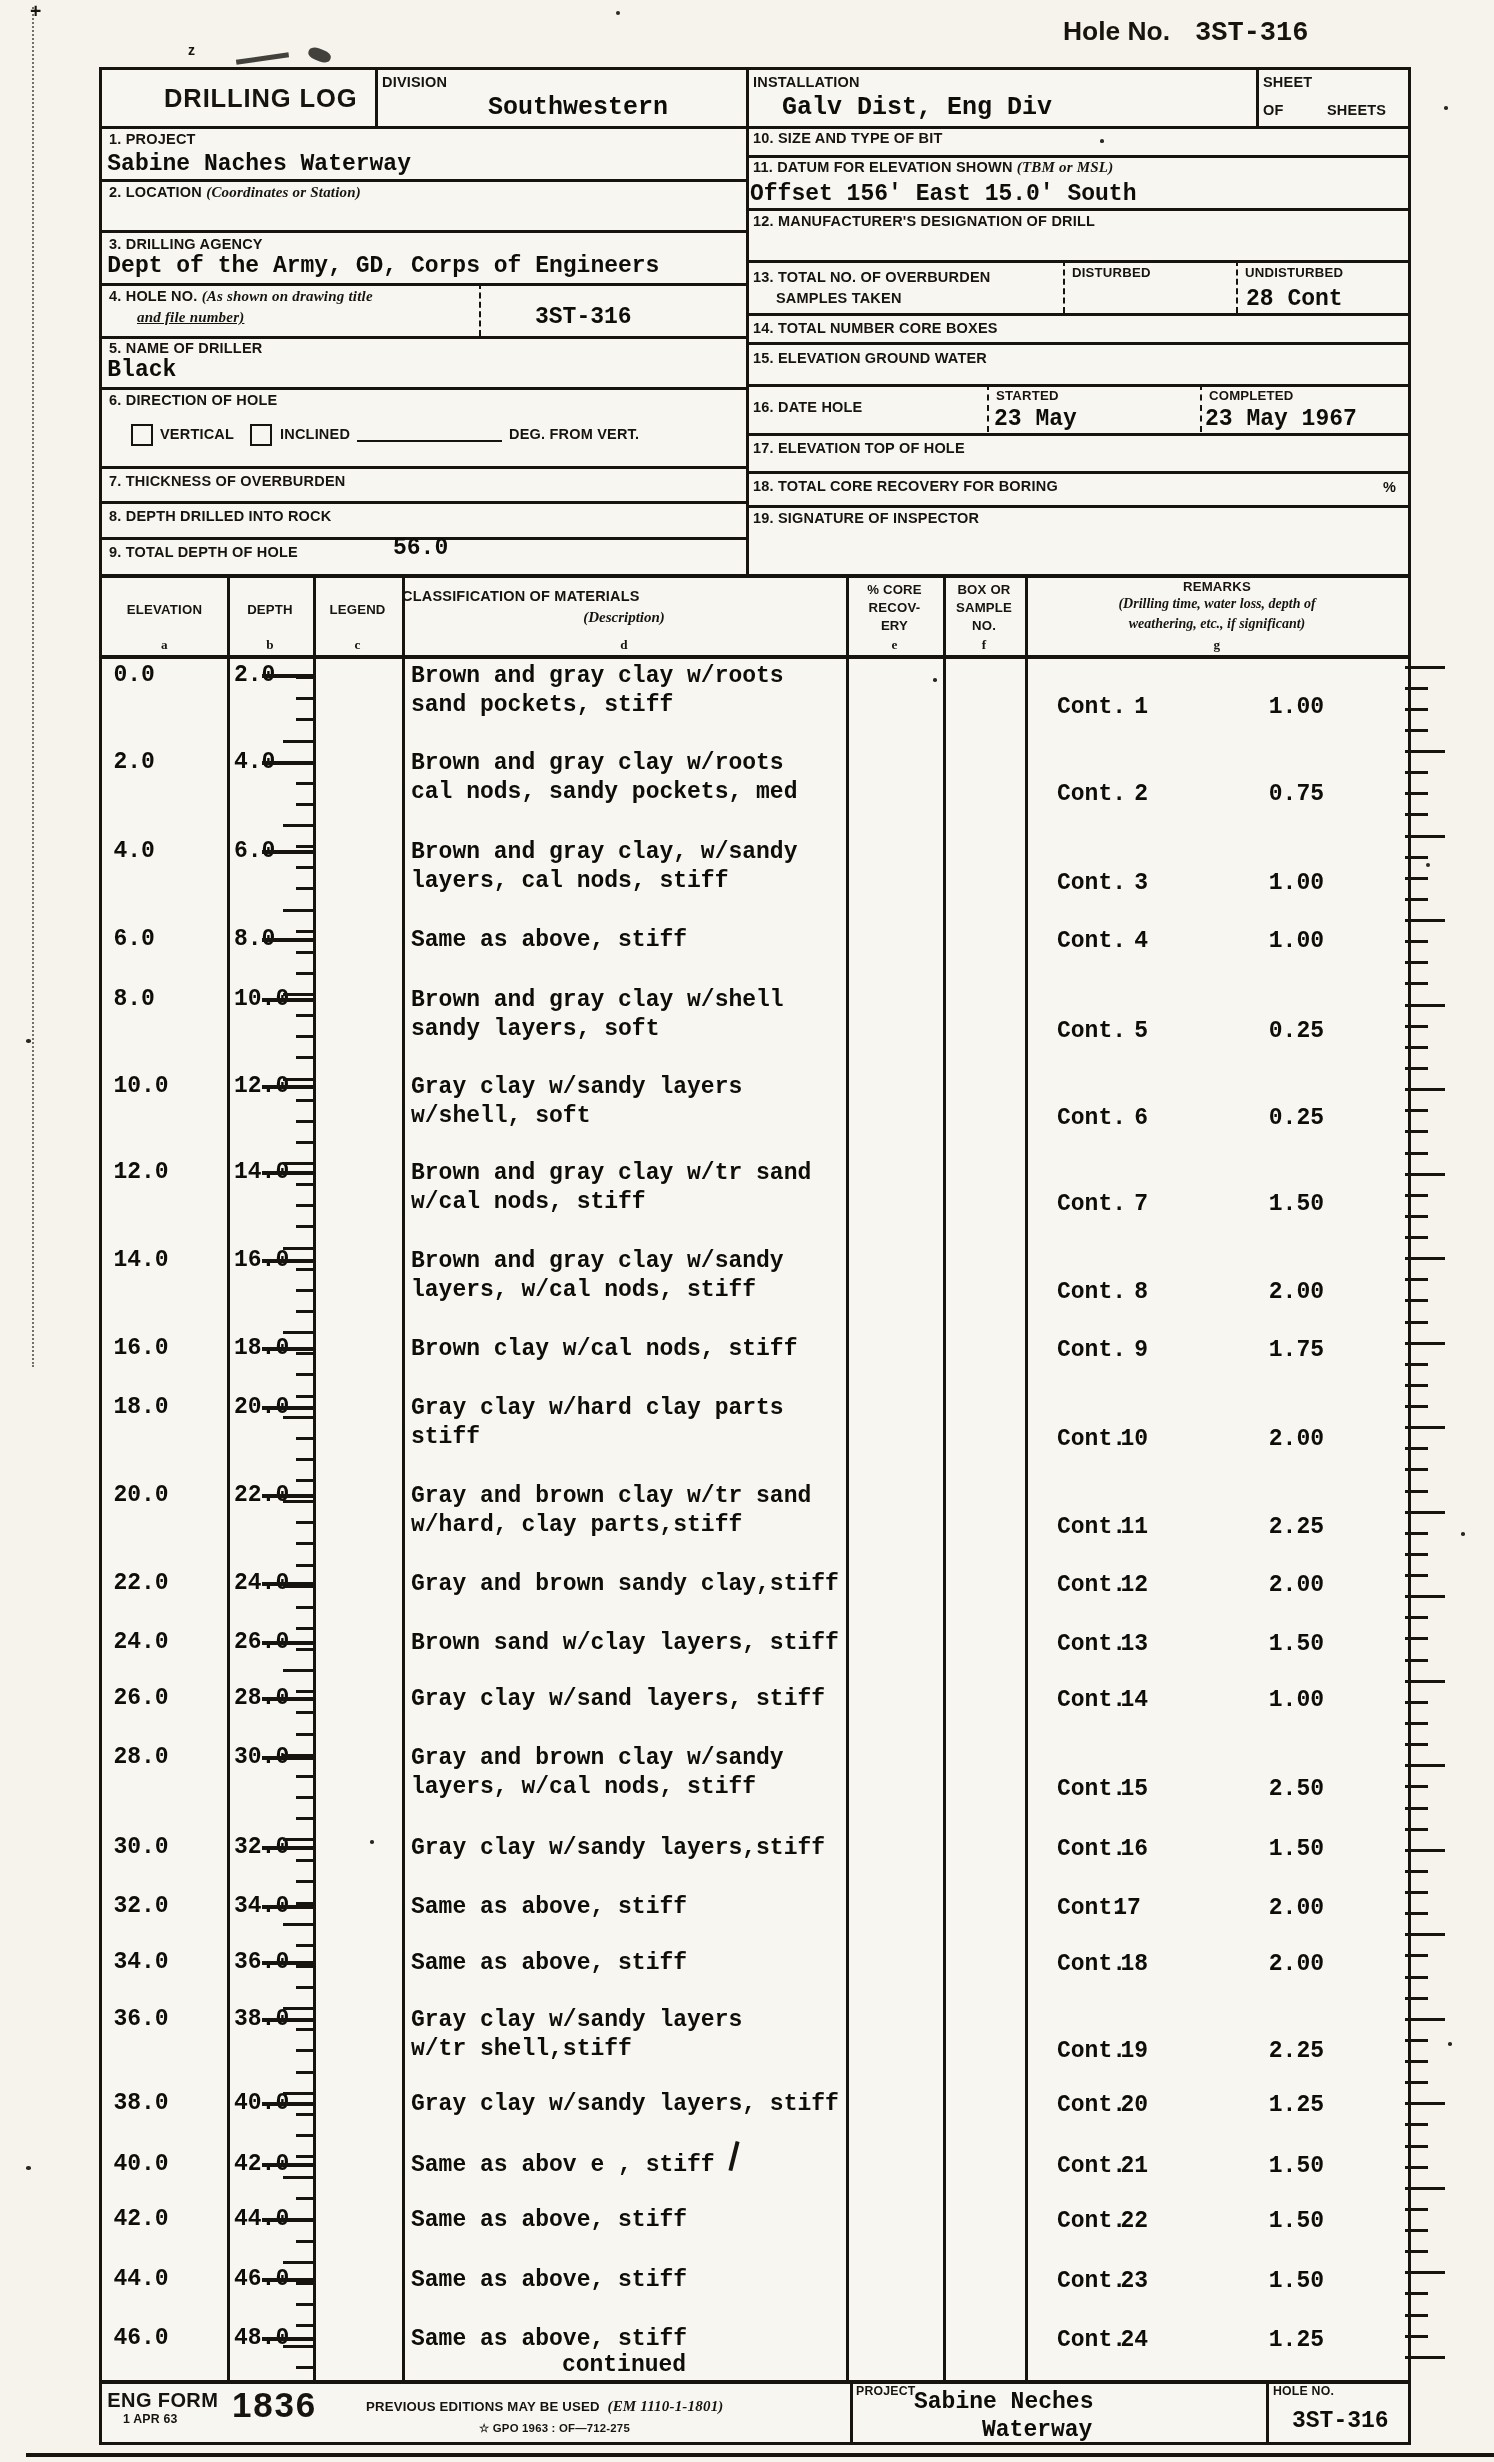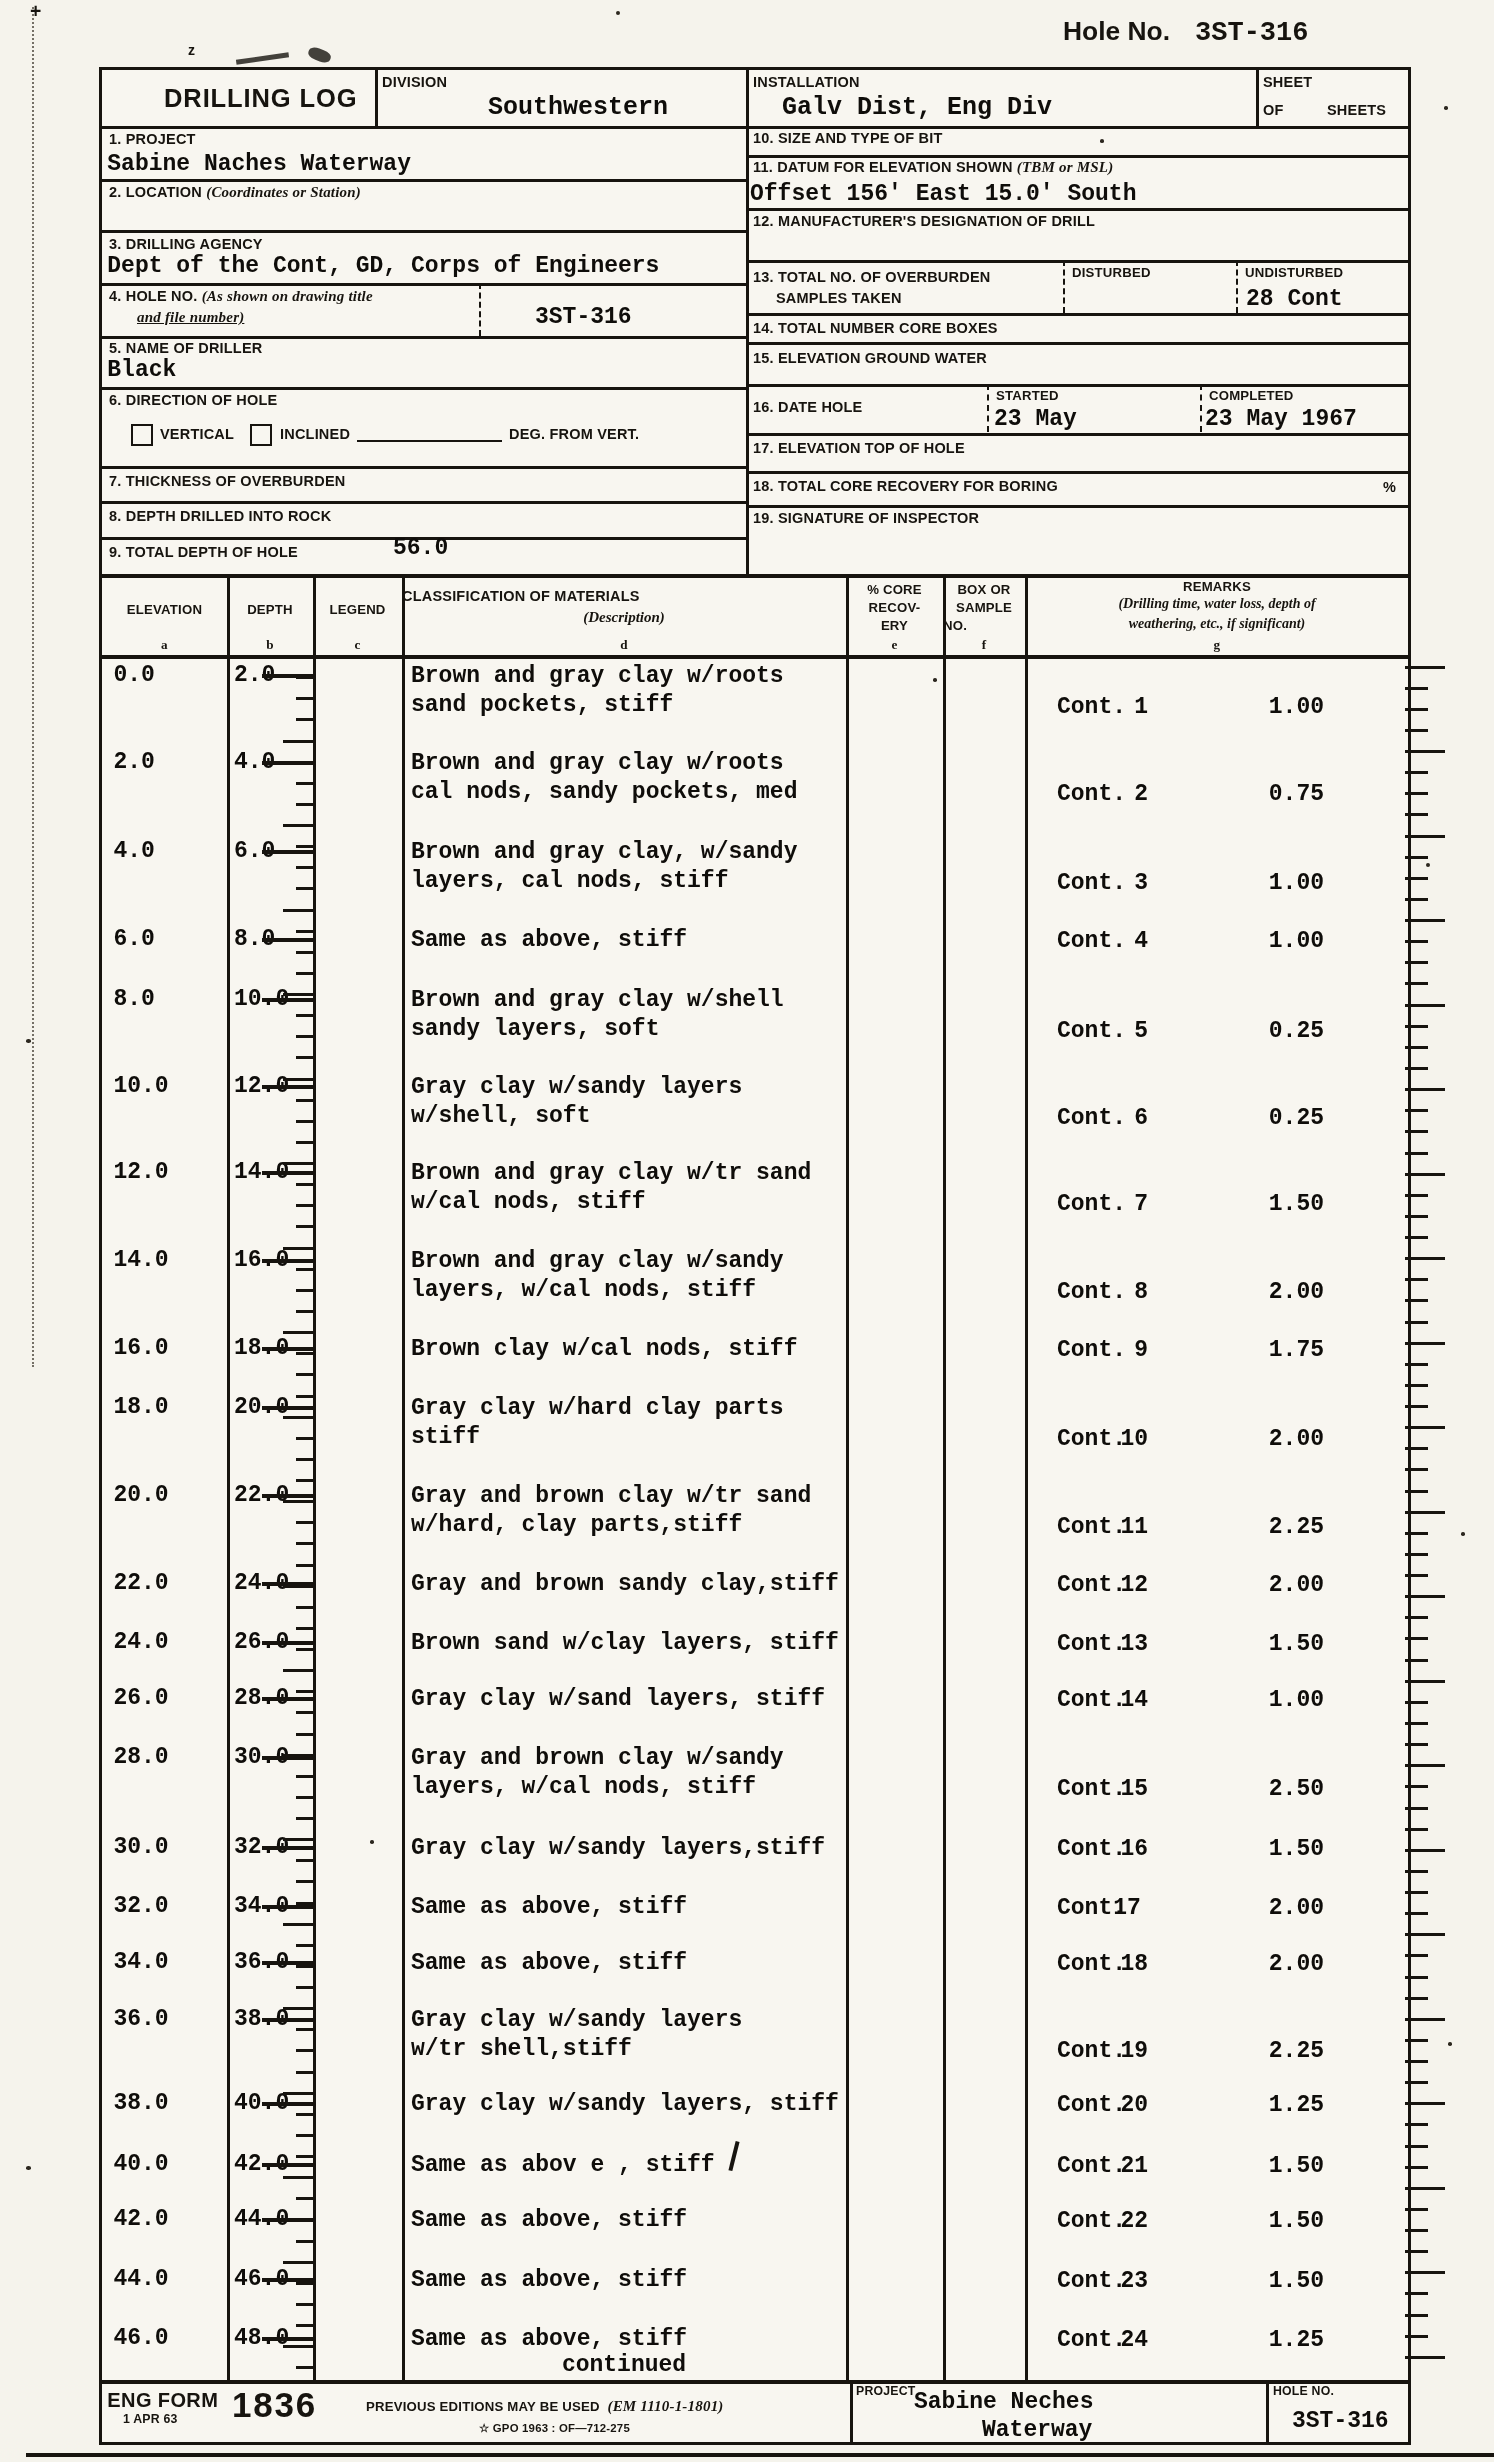--- a/index.html
+++ b/index.html
@@ -75,21 +75,21 @@
   <div class="h" style="left:0;top:396px;width:644px;"></div>
   <div class="h" style="left:0;top:431px;width:644px;"></div>
   <div class="h" style="left:0;top:467px;width:644px;"></div>
 
   <div class="lab" style="left:7px;top:61px;">1. PROJECT</div>
   <div class="type" style="left:5.3px;top:81px;">Sabine Naches Waterway</div>
 
   <div class="lab" style="left:7px;top:114px;"><span>2. LOCATION</span> <span class="hint">(Coordinates or Station)</span></div>
 
   <div class="lab" style="left:7px;top:166px;">3. DRILLING AGENCY</div>
-  <div class="type" style="left:5.3px;top:183px;">Dept of the Cont, GD, Corps of Engineers</div>
+  <div class="type" style="left:5.3px;top:183px;">Dept of the Army, GD, Corps of Engineers</div>
 
   <div class="dashv" style="left:377px;top:213px;height:53px;"></div>
   <div class="lab" style="left:7px;top:218px;"><span>4. HOLE NO.</span> <span class="hint">(As shown on drawing title</span></div>
   <div class="lab hint" style="position:absolute;left:35px;top:239px;text-decoration:underline;">and file number)</div>
   <div class="type" style="left:433px;top:234px;">3ST-316</div>
 
   <div class="lab" style="left:7px;top:270px;">5. NAME OF DRILLER</div>
   <div class="type" style="left:5.3px;top:287px;">Black</div>
 
   <div class="lab" style="left:7px;top:322px;">6. DIRECTION OF HOLE</div>
@@ -164,21 +164,21 @@
   <div class="lab sm" style="left:211px;top:567px;width:89px;text-align:center;font-family:'Liberation Serif',serif;">c</div>
   <div class="lab" style="left:300px;top:518px;width:444px;">CLASSIFICATION OF MATERIALS</div>
   <div class="serifhint" style="left:300px;top:539px;width:444px;text-align:center;font-size:15px;">(Description)</div>
   <div class="lab sm" style="left:300px;top:567px;width:444px;text-align:center;font-family:'Liberation Serif',serif;">d</div>
   <div class="lab sm" style="left:744px;top:512px;width:97px;text-align:center;">% CORE</div>
   <div class="lab sm" style="left:744px;top:530px;width:97px;text-align:center;">RECOV-</div>
   <div class="lab sm" style="left:744px;top:548px;width:97px;text-align:center;">ERY</div>
   <div class="lab sm" style="left:744px;top:567px;width:97px;text-align:center;font-family:'Liberation Serif',serif;">e</div>
   <div class="lab sm" style="left:841px;top:512px;width:82px;text-align:center;">BOX OR</div>
   <div class="lab sm" style="left:841px;top:530px;width:82px;text-align:center;">SAMPLE</div>
-  <div class="lab sm" style="left:841px;top:548px;width:82px;">NO.</div>
+  <div class="lab sm" style="left:841px;top:548px;width:82px;text-align:center;">NO.</div>
   <div class="lab sm" style="left:841px;top:567px;width:82px;text-align:center;font-family:'Liberation Serif',serif;">f</div>
   <div class="lab sm" style="left:923px;top:509px;width:384px;text-align:center;">REMARKS</div>
   <div class="serifhint" style="left:923px;top:526px;width:384px;text-align:center;font-size:14px;">(Drilling time, water loss, depth of</div>
   <div class="serifhint" style="left:923px;top:546px;width:384px;text-align:center;font-size:14px;">weathering, etc., if significant)</div>
   <div class="lab sm" style="left:923px;top:567px;width:384px;text-align:center;font-family:'Liberation Serif',serif;">g</div>
 
   <div id="rows" class="abs" style="left:0;top:0;width:1306px;height:2310px;">
       <div class="row-el" style="top: 592px;">
         <div class="type" style="position: absolute; left: 11.4px; top: 0px;">0.0</div>
         <div class="type" style="position: absolute; left: 132px; top: 0px;">2.0</div>

